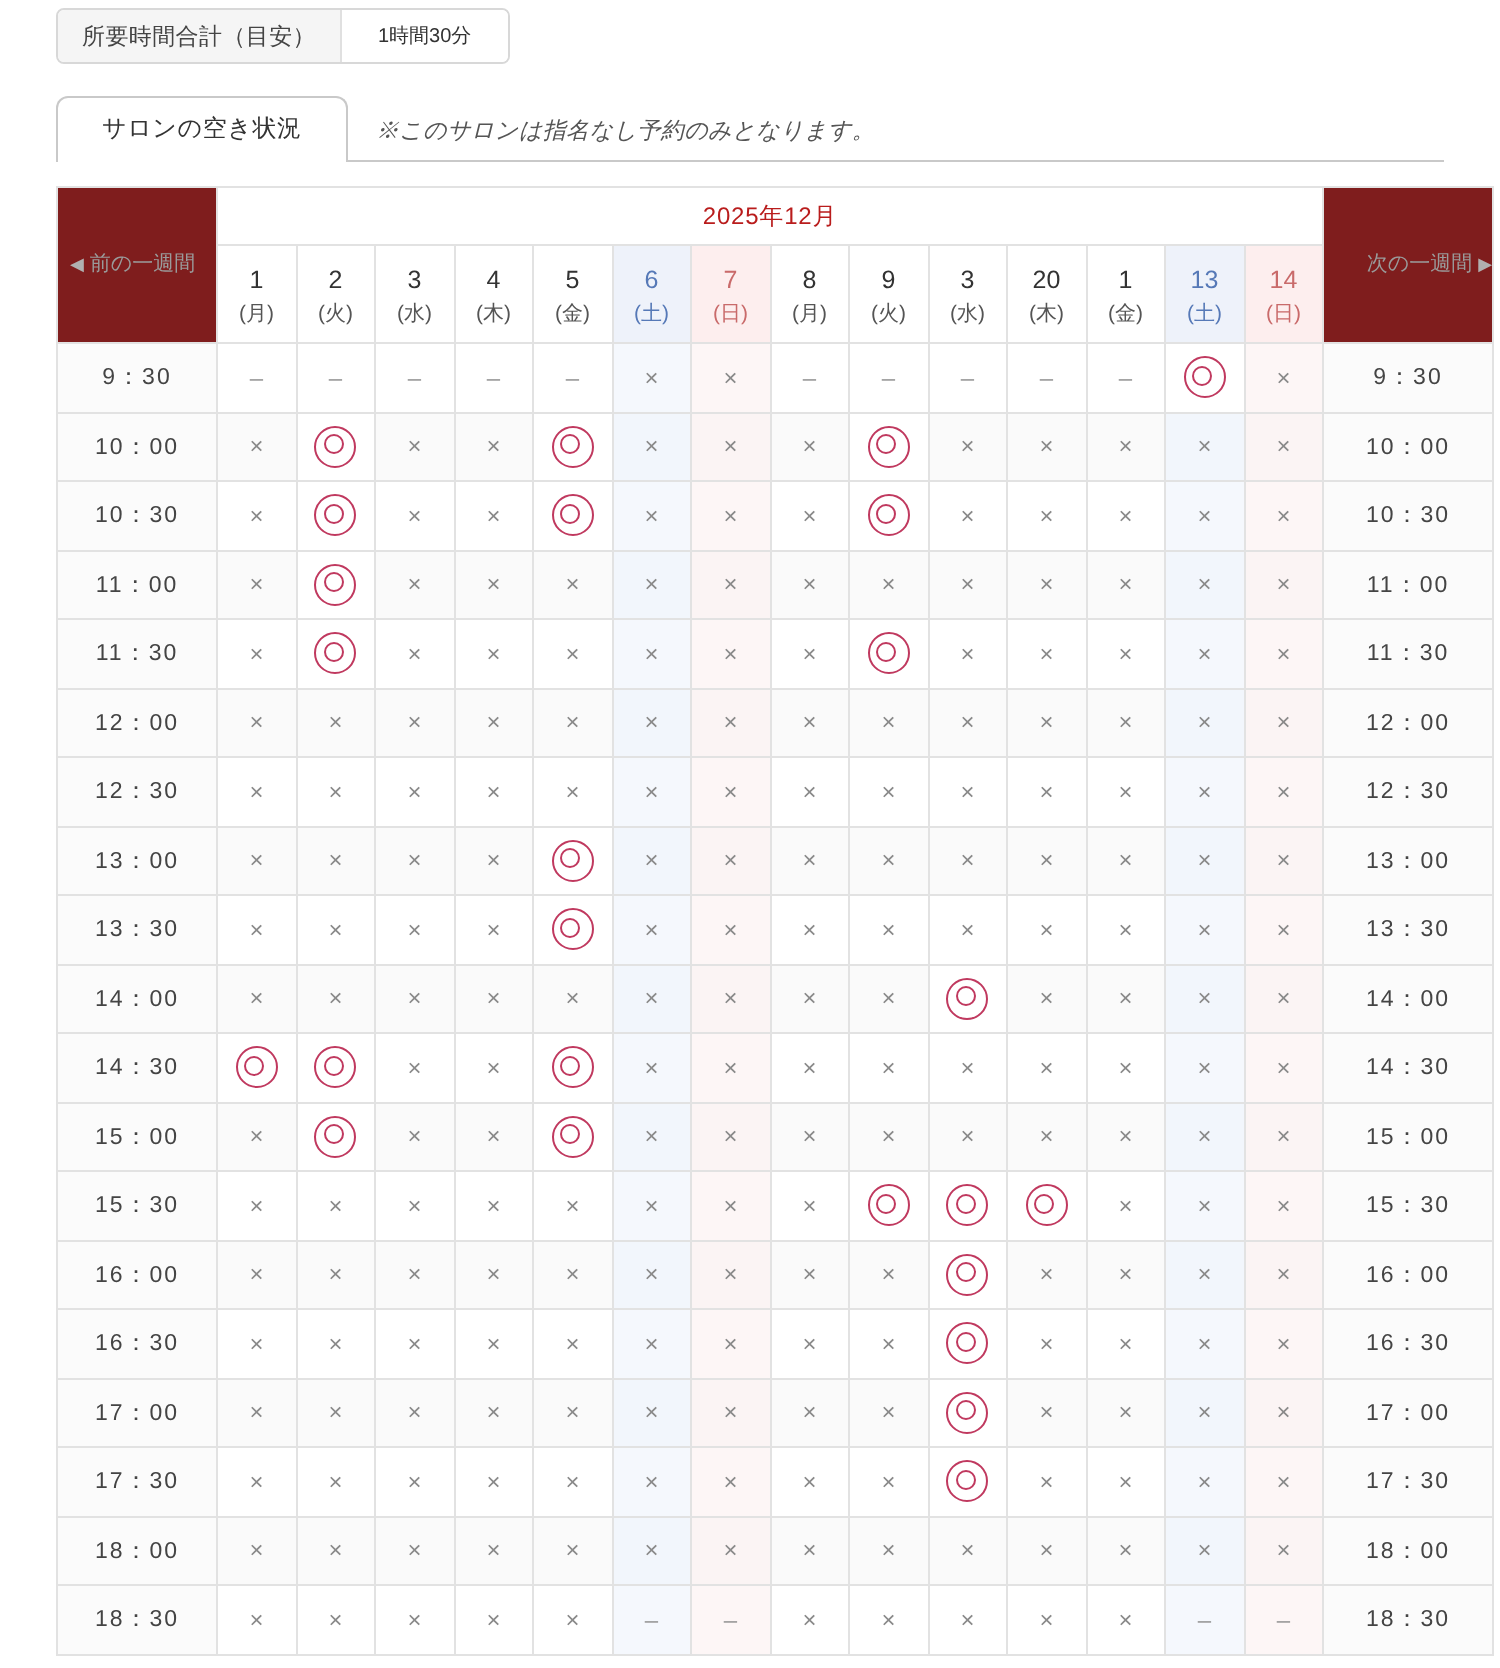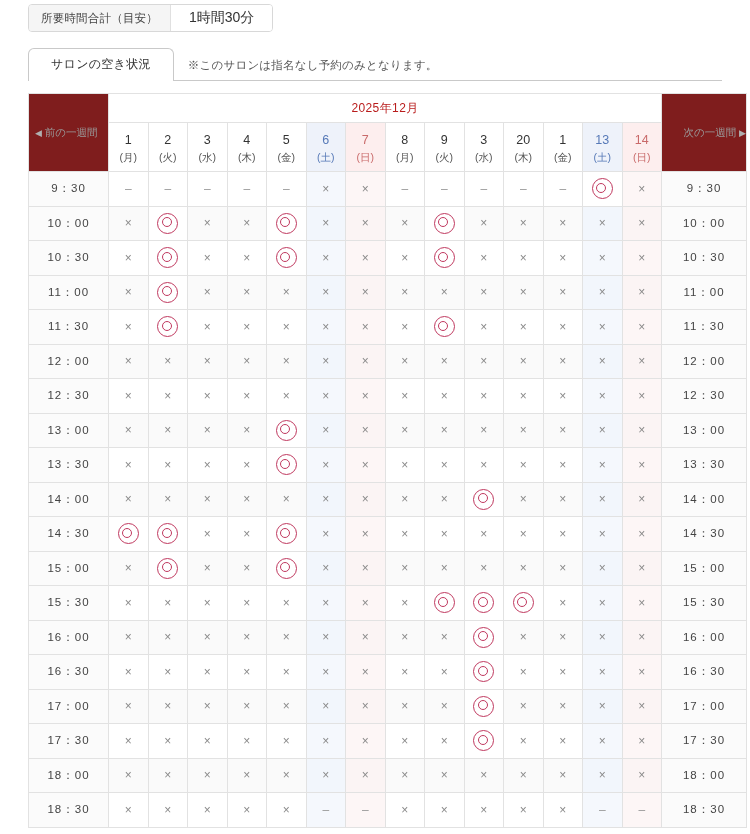--- a/index.html
+++ b/index.html
@@ -39,21 +39,21 @@
     display: flex;
     align-items: center;
     font-size: 11.5px;
     color: #444;
     letter-spacing: 0.2px;
   }
   .duration-value {
     padding: 0 18px;
     display: flex;
     align-items: center;
-    font-size: 14px;
+    font-size: 10px;
     color: #333;
     background: #ffffff;
   }
 
   
   .tab-row {
     margin: 17px 0 0 28px;
     display: flex;
     align-items: flex-end;
     position: relative;
@@ -73,20 +73,21 @@
     position: relative;
     top: 1px;
     letter-spacing: 0.3px;
   }
   .tab-note {
     margin-left: 14px;
     font-size: 11.5px;
     color: #555;
     padding-bottom: 7px;
     letter-spacing: 0.2px;
+    font-style: italic;
   }
 
   
   .cal-wrap {
     margin: 12px 0 0 28px;
     width: 694px;
   }
   table.cal {
     border-collapse: collapse;
     table-layout: fixed;

